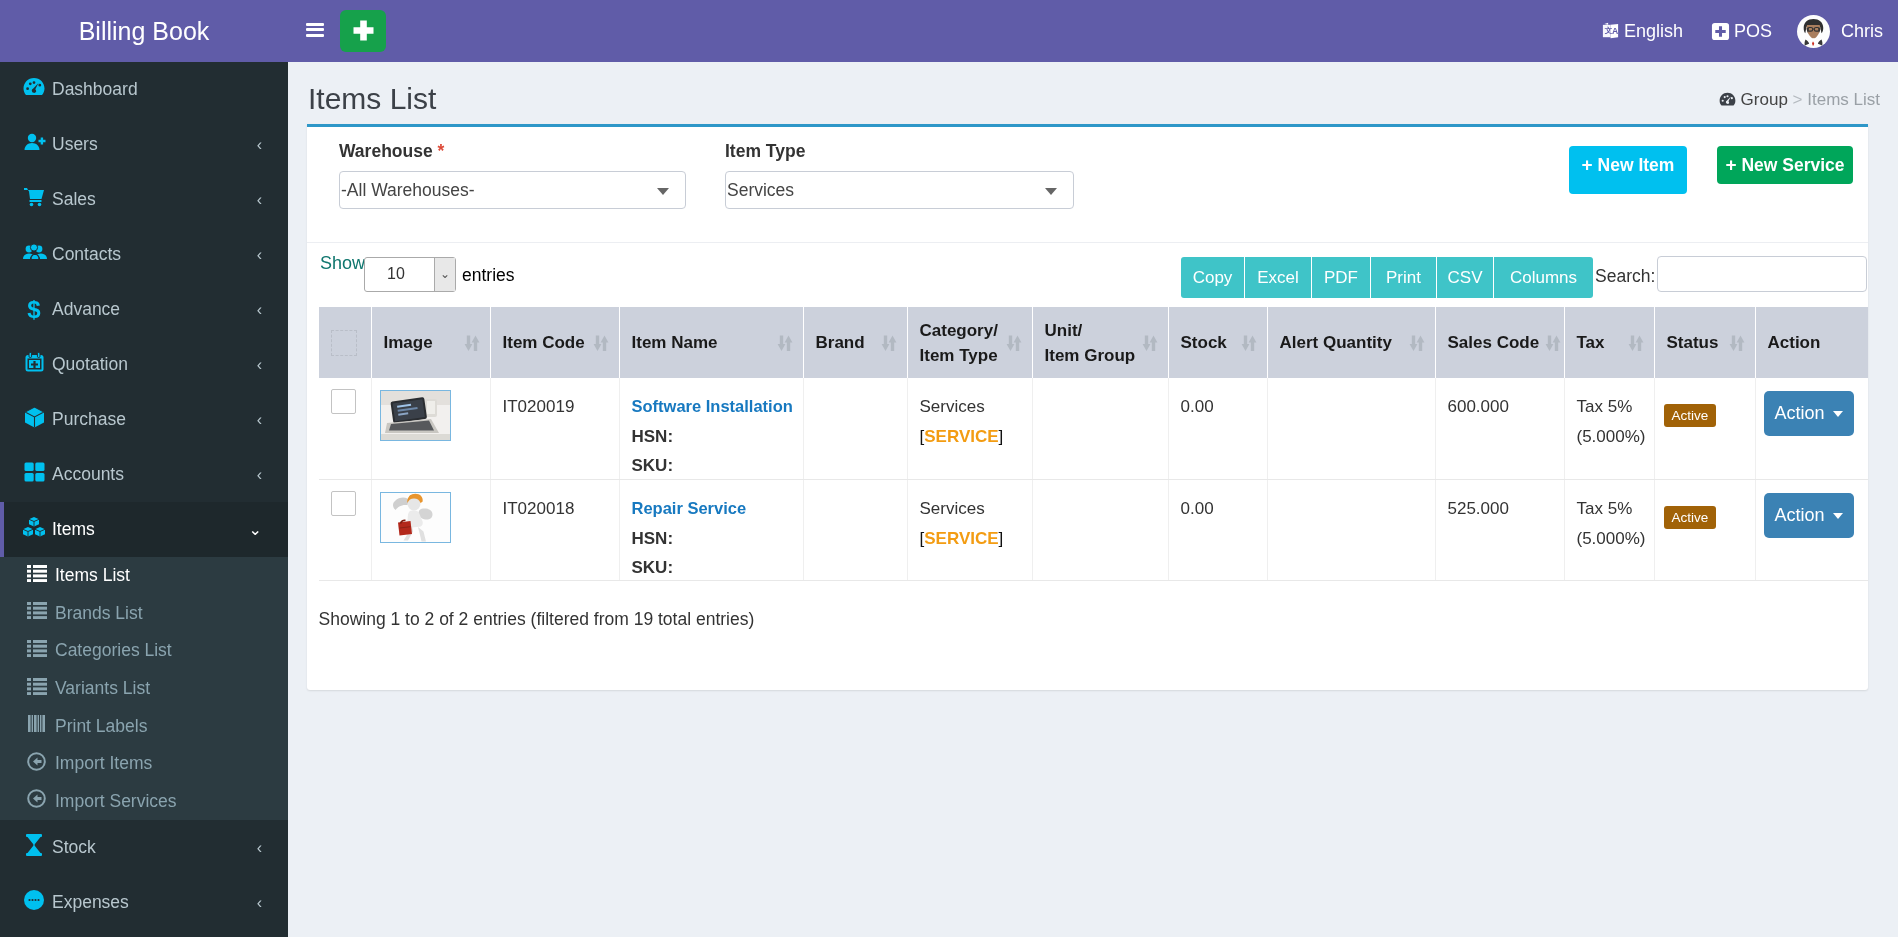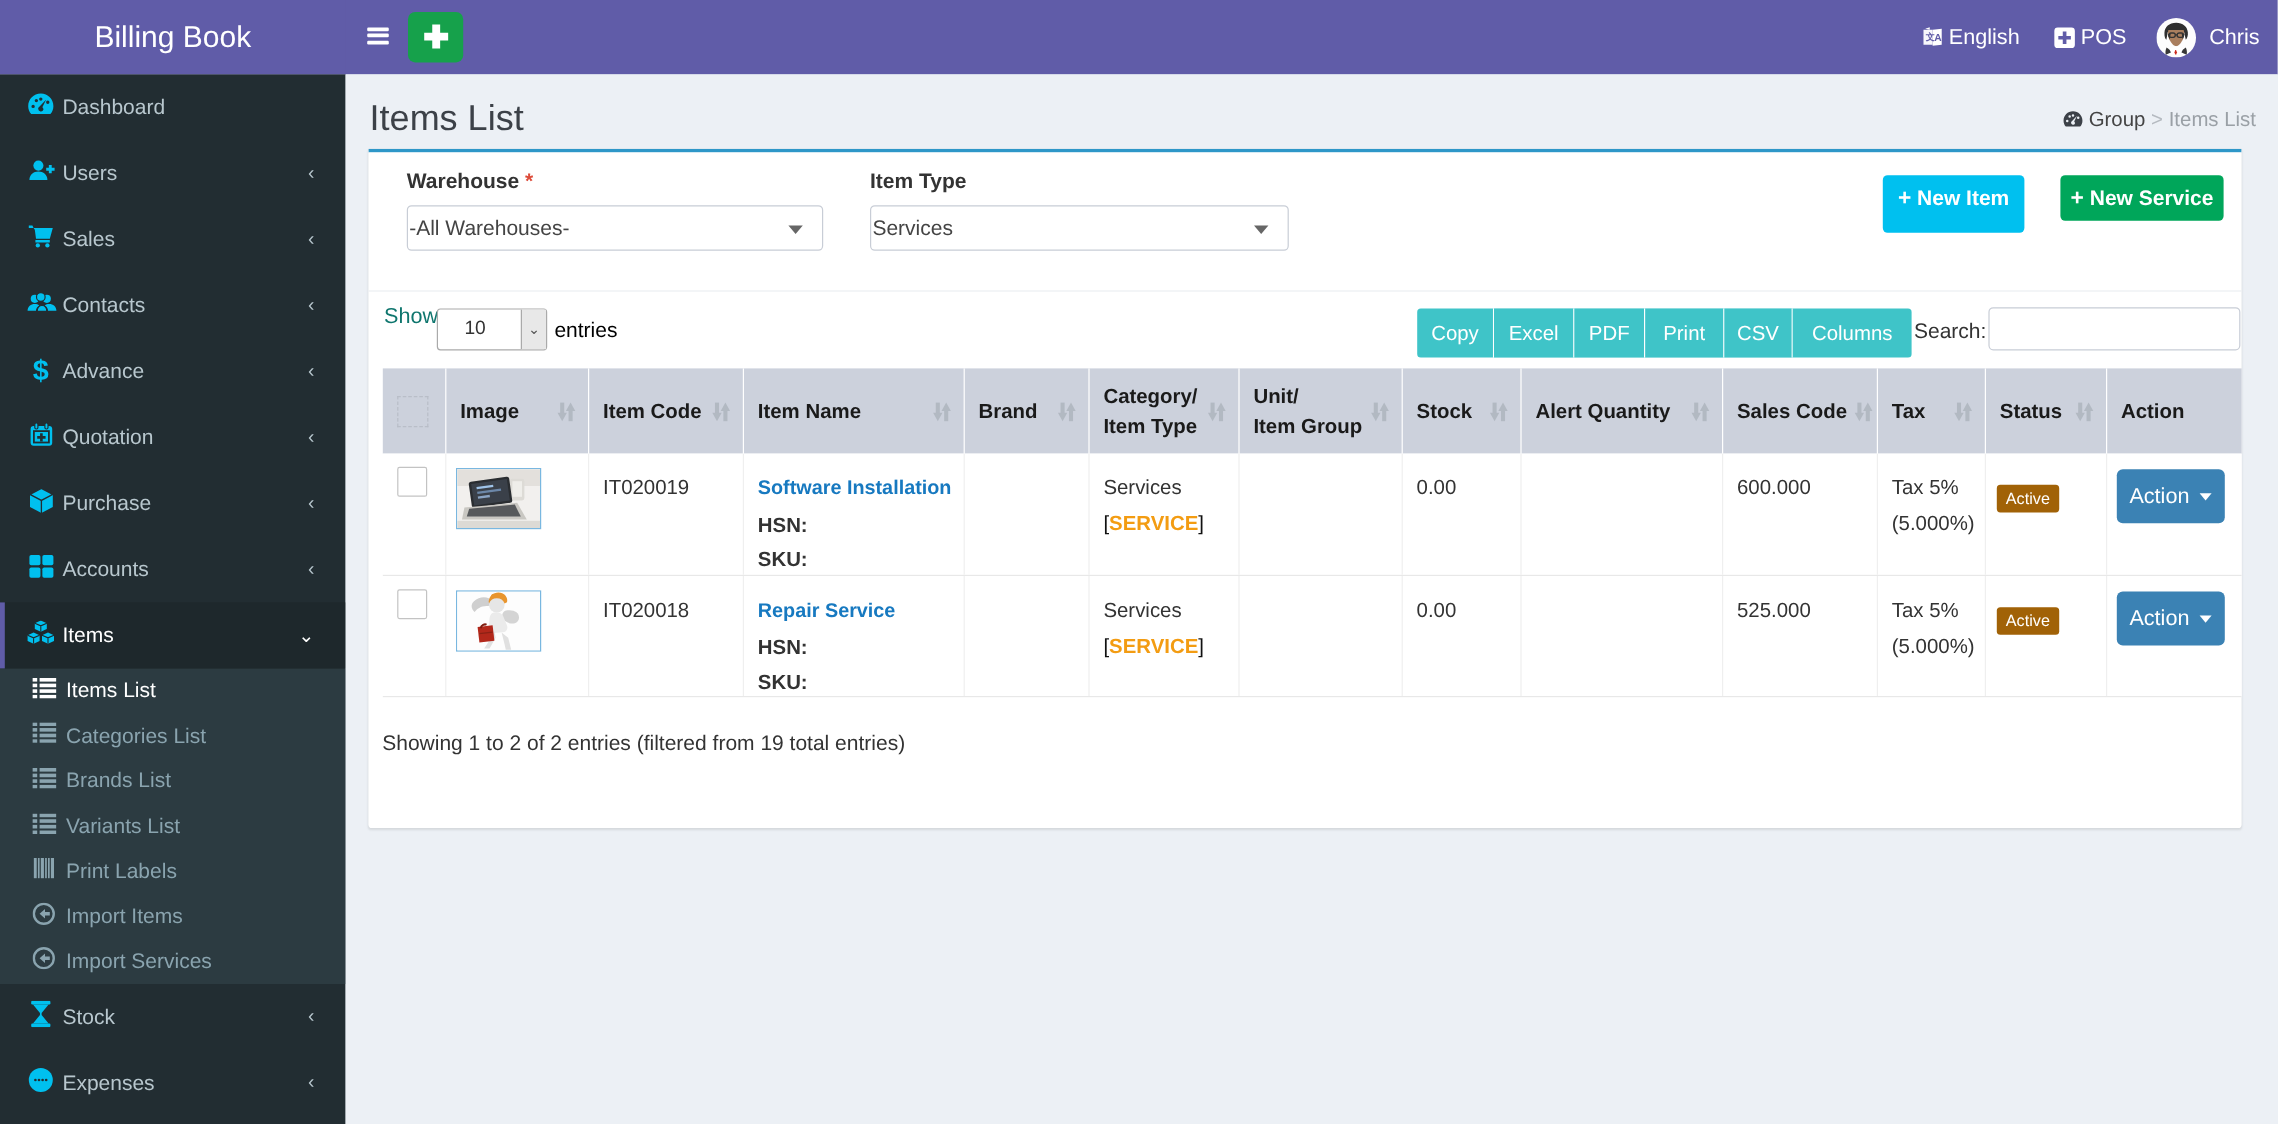--- a/index.html
+++ b/index.html
@@ -168,33 +168,33 @@
             <g fill="#8aa4af">
               <rect x="0" y="0" width="4" height="3"></rect>
               <rect x="6" y="0" width="14" height="3"></rect>
               <rect x="0" y="4.7" width="4" height="3"></rect>
               <rect x="6" y="4.7" width="14" height="3"></rect>
               <rect x="0" y="9.4" width="4" height="3"></rect>
               <rect x="6" y="9.4" width="14" height="3"></rect>
               <rect x="0" y="14.1" width="4" height="3"></rect>
               <rect x="6" y="14.1" width="14" height="3"></rect>
             </g>
-          </svg></span>Categories List</div>
+          </svg></span>Brands List</div>
     <div class="sitem"><span class="mico"><svg width="20" height="17" viewBox="0 0 20 17">
             <g fill="#8aa4af">
               <rect x="0" y="0" width="4" height="3"></rect>
               <rect x="6" y="0" width="14" height="3"></rect>
               <rect x="0" y="4.7" width="4" height="3"></rect>
               <rect x="6" y="4.7" width="14" height="3"></rect>
               <rect x="0" y="9.4" width="4" height="3"></rect>
               <rect x="6" y="9.4" width="14" height="3"></rect>
               <rect x="0" y="14.1" width="4" height="3"></rect>
               <rect x="6" y="14.1" width="14" height="3"></rect>
             </g>
-          </svg></span>Brands List</div>
+          </svg></span>Categories List</div>
     <div class="sitem"><span class="mico"><svg width="20" height="17" viewBox="0 0 20 17">
             <g fill="#8aa4af">
               <rect x="0" y="0" width="4" height="3"></rect>
               <rect x="6" y="0" width="14" height="3"></rect>
               <rect x="0" y="4.7" width="4" height="3"></rect>
               <rect x="6" y="4.7" width="14" height="3"></rect>
               <rect x="0" y="9.4" width="4" height="3"></rect>
               <rect x="6" y="9.4" width="14" height="3"></rect>
               <rect x="0" y="14.1" width="4" height="3"></rect>
               <rect x="6" y="14.1" width="14" height="3"></rect>

